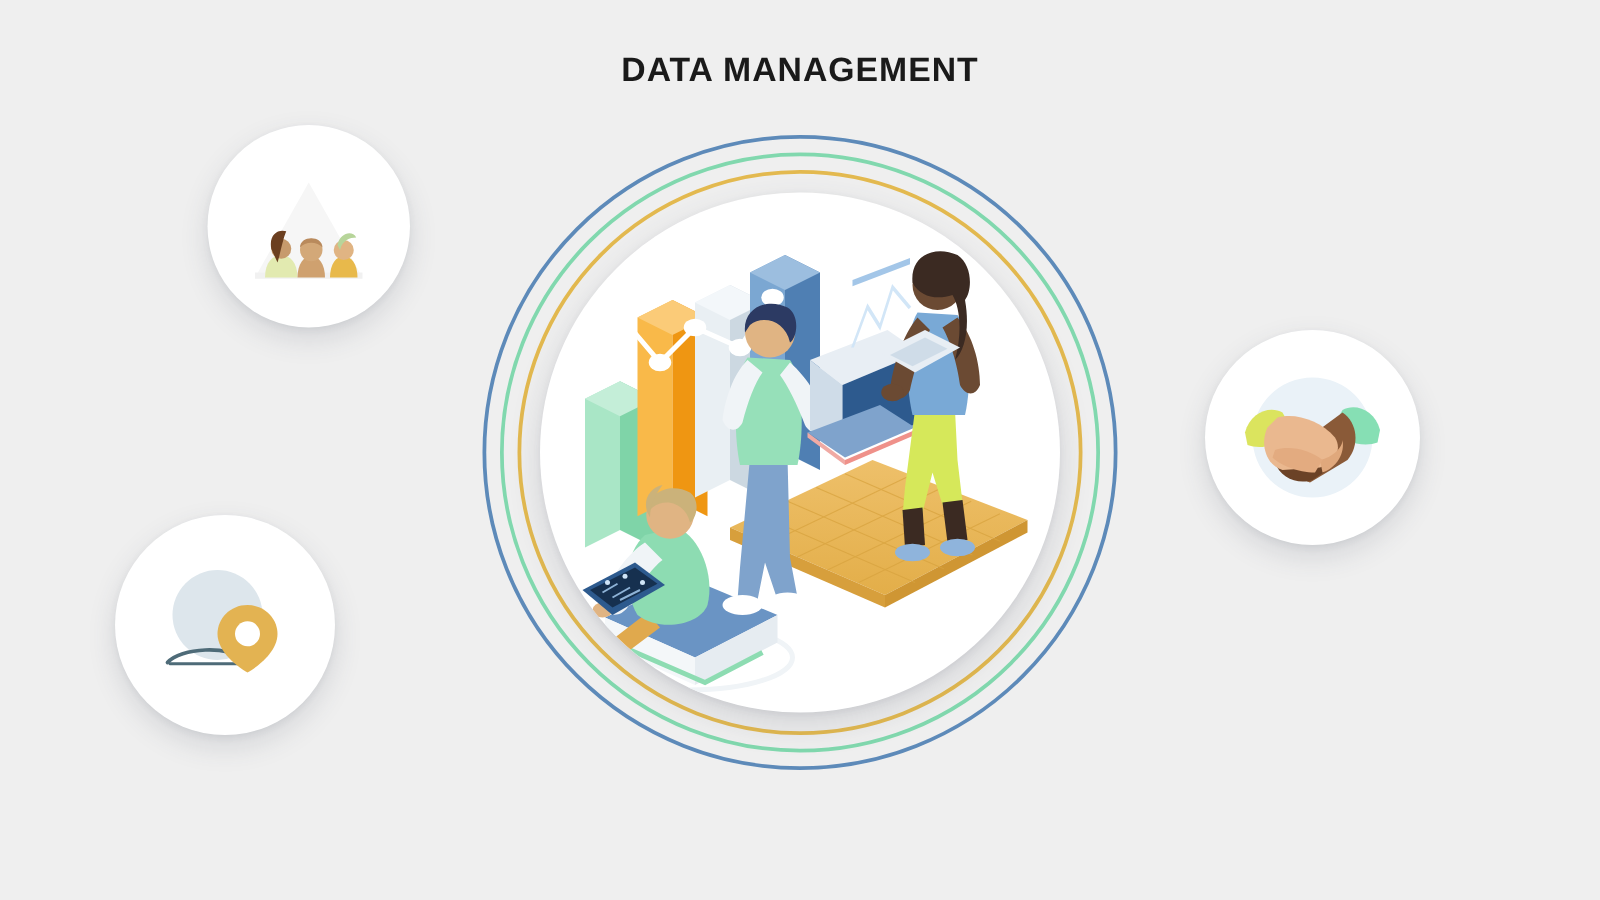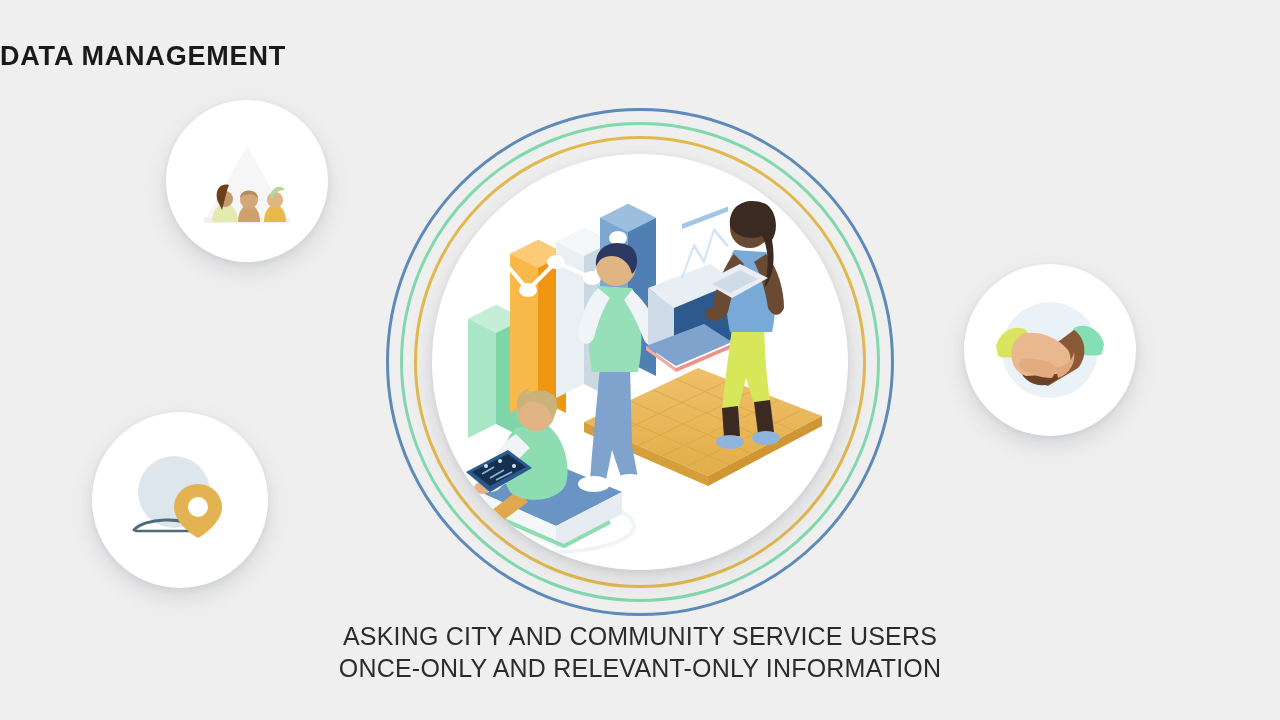--- a/index.html
+++ b/index.html
@@ -22,20 +22,21 @@
     width: 1280px;
     height: 720px;
   }
 
   
   .title {
     position: absolute;
     top: 40px;
     left: 0;
     width: 1280px;
+    text-align: center;
     font-size: 27px;
     font-weight: bold;
     letter-spacing: 0.8px;
     color: #1a1a1a;
     line-height: 1.2;
   }
 
   
   .caption {
     position: absolute;
@@ -328,18 +329,14 @@
 
       <path d="M 110,66 C 122,74 124,92 114,104 L 84,122 C 72,118 66,104 72,94 Z" fill="#8a5a38"></path>
       <path d="M 56,106 C 60,118 74,124 86,120 L 104,108 C 96,98 80,96 70,102 Z" fill="#6b4226"></path>
 
       <path d="M 58,70 C 72,66 92,72 104,86 C 110,96 104,106 92,110 L 62,112 C 48,108 44,90 50,78 Z" fill="#eab88f"></path>
       <path d="M 92,104 C 102,102 110,94 110,88 C 112,98 106,110 94,114 Z" fill="#e0a87c"></path>
       <path d="M 56,96 C 68,92 84,96 94,104 L 88,114 C 74,114 60,108 54,102 Z" fill="#e3ab80"></path>
     </svg>
   </div>
 
-  <div class="caption">
-    <span class="line">ASKING CITY AND COMMUNITY SERVICE USERS</span>
-    <span class="line">ONCE-ONLY AND RELEVANT-ONLY INFORMATION</span>
-  </div>
 
 </div>
 
 </body></html>

